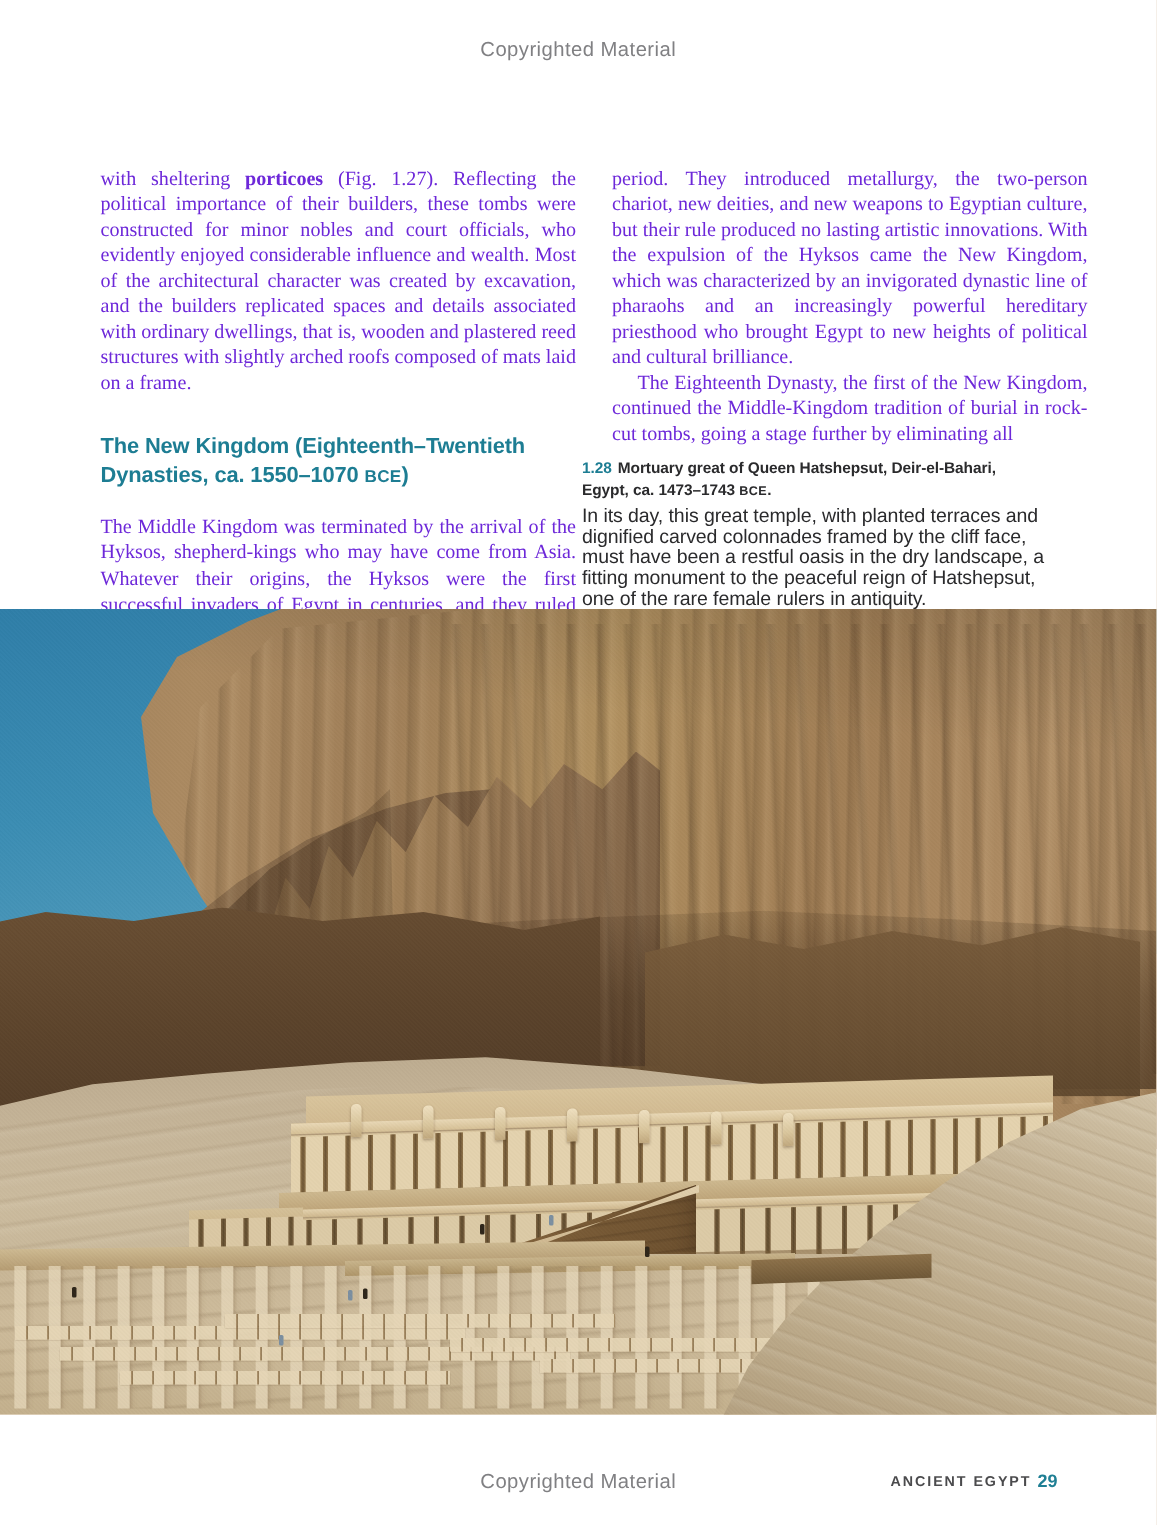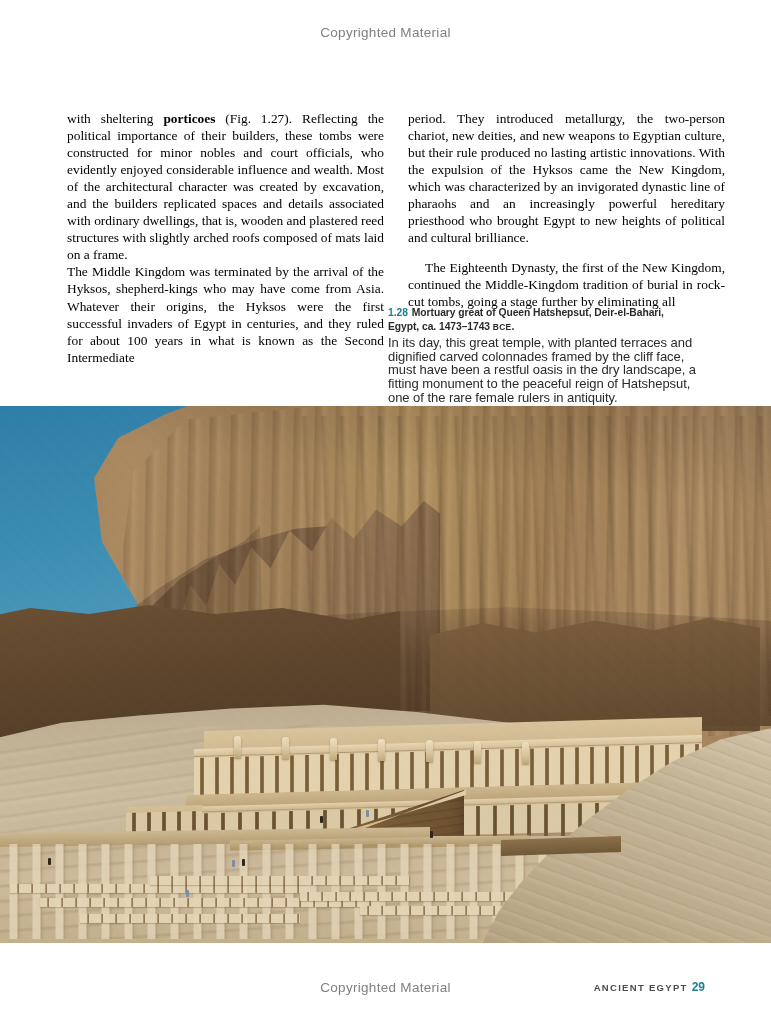--- a/index.html
+++ b/index.html
@@ -65,26 +65,26 @@
     top: 110px;
     width: 317px;
   }
   .col-left  { left: 67px; }
   .col-right { left: 408px; }
 
   .body-text {
     font-family: "Liberation Serif", serif;
     font-size: 13.4px;
     line-height: 17.05px;
-    color: #000000;
+    color: #6d28d9;
     text-align: justify;
     -webkit-hyphens: none;
     hyphens: none;
   }
-  .body-text.indent { text-indent: 17px; margin-top: 13px; }
+  .body-text.indent { text-indent: 17px; }
   .body-text b { font-weight: bold; }
 
   .section-head {
     font-family: "Liberation Sans", sans-serif;
     font-size: 14.6px;
     font-weight: bold;
     line-height: 18.5px;
     color: #1d7d93;
     margin-top: 26px;
     margin-bottom: 15px;
@@ -466,20 +466,21 @@
 <body>
 
 <div class="page">
 
   <div class="copyright-head">Copyrighted Material</div>
 
   <div class="col col-left">
 
     <p class="body-text"><span>with sheltering </span><b>porticoes</b><span> (Fig. 1.27). Reflecting the political importance of their builders, these tombs were constructed for minor nobles and court officials, who evidently enjoyed considerable influence and wealth. Most of the architectural character was created by excavation, and the builders replicated spaces and details associated with ordinary dwellings, that is, wooden and plastered reed structures with slightly arched roofs composed of mats laid on a frame.</span></p>
 
+    <h2 class="section-head"><span>The New Kingdom (Eighteenth–Twentieth</span><br><span>Dynasties, ca. 1550–1070 </span><span class="sc">BCE</span><span>)</span></h2>
 
     <p class="body-text">The Middle Kingdom was terminated by the arrival of the Hyksos, shepherd-kings who may have come from Asia. Whatever their origins, the Hyksos were the first successful invaders of Egypt in centuries, and they ruled for about 100 years in what is known as the Second Intermediate</p>
   </div>
 
   <div class="col col-right">
     <p class="body-text">period. They introduced metallurgy, the two-person chariot, new deities, and new weapons to Egyptian culture, but their rule produced no lasting artistic innovations. With the expulsion of the Hyksos came the New Kingdom, which was characterized by an invigorated dynastic line of pharaohs and an increasingly powerful hereditary priesthood who brought Egypt to new heights of political and cultural brilliance.</p>
     <p class="body-text indent">The Eighteenth Dynasty, the first of the New Kingdom, continued the Middle-Kingdom tradition of burial in rock-cut tombs, going a stage further by eliminating all</p>
   </div>
 
   <div class="caption">

